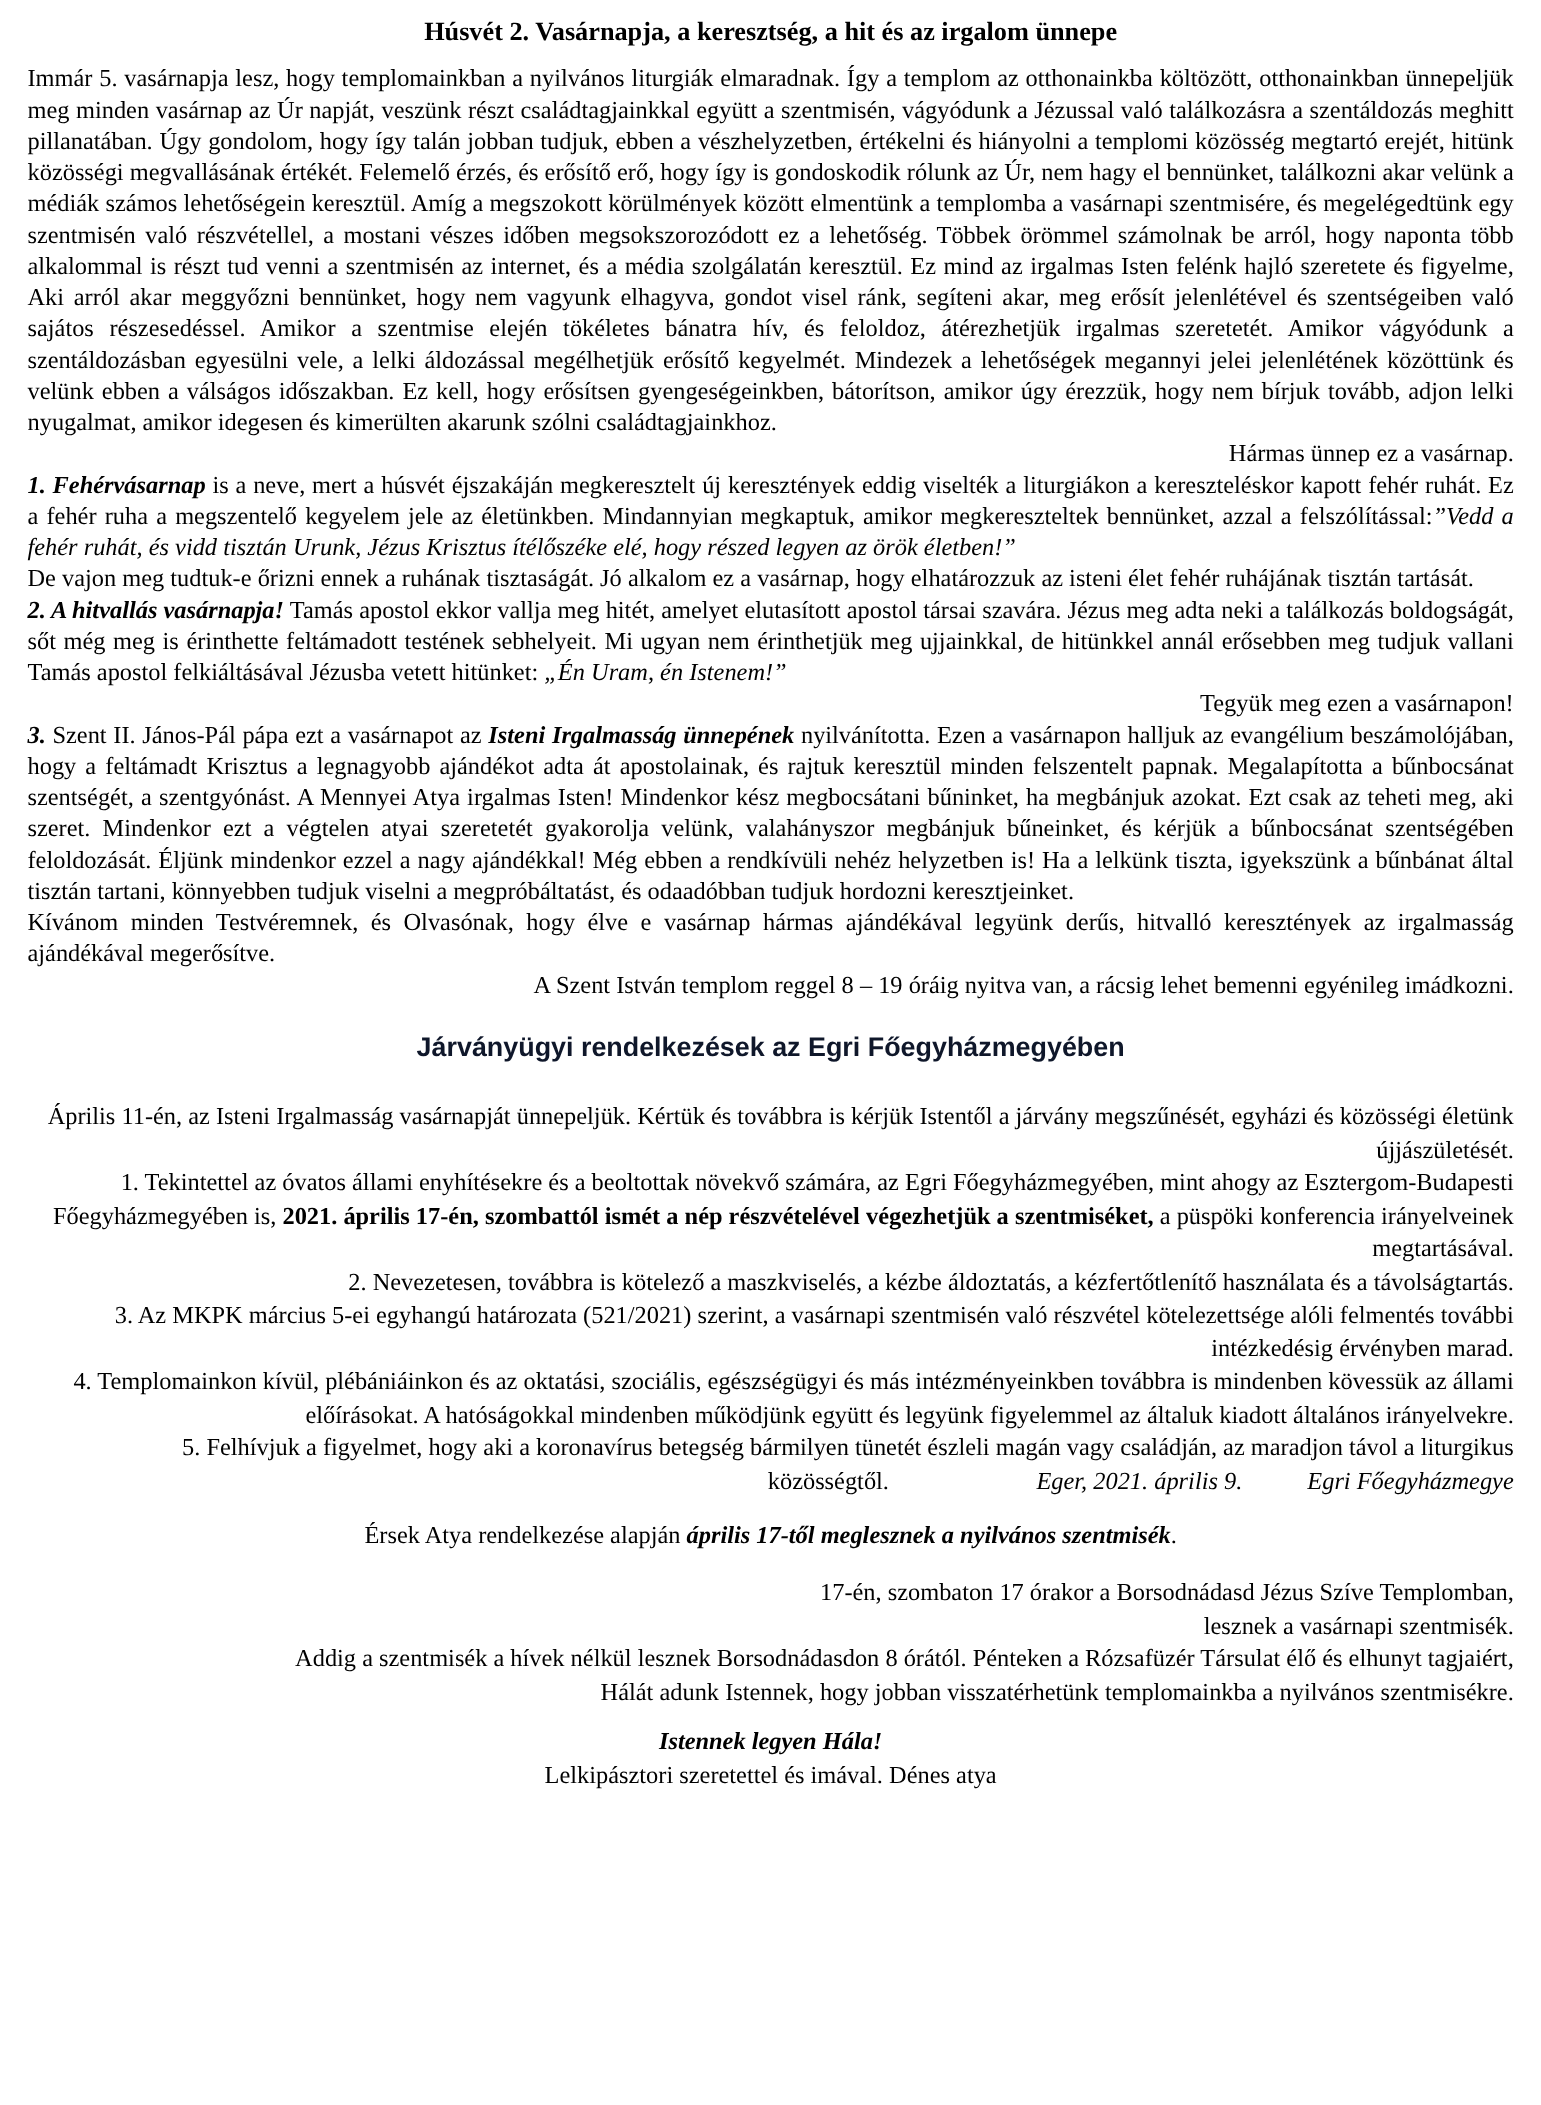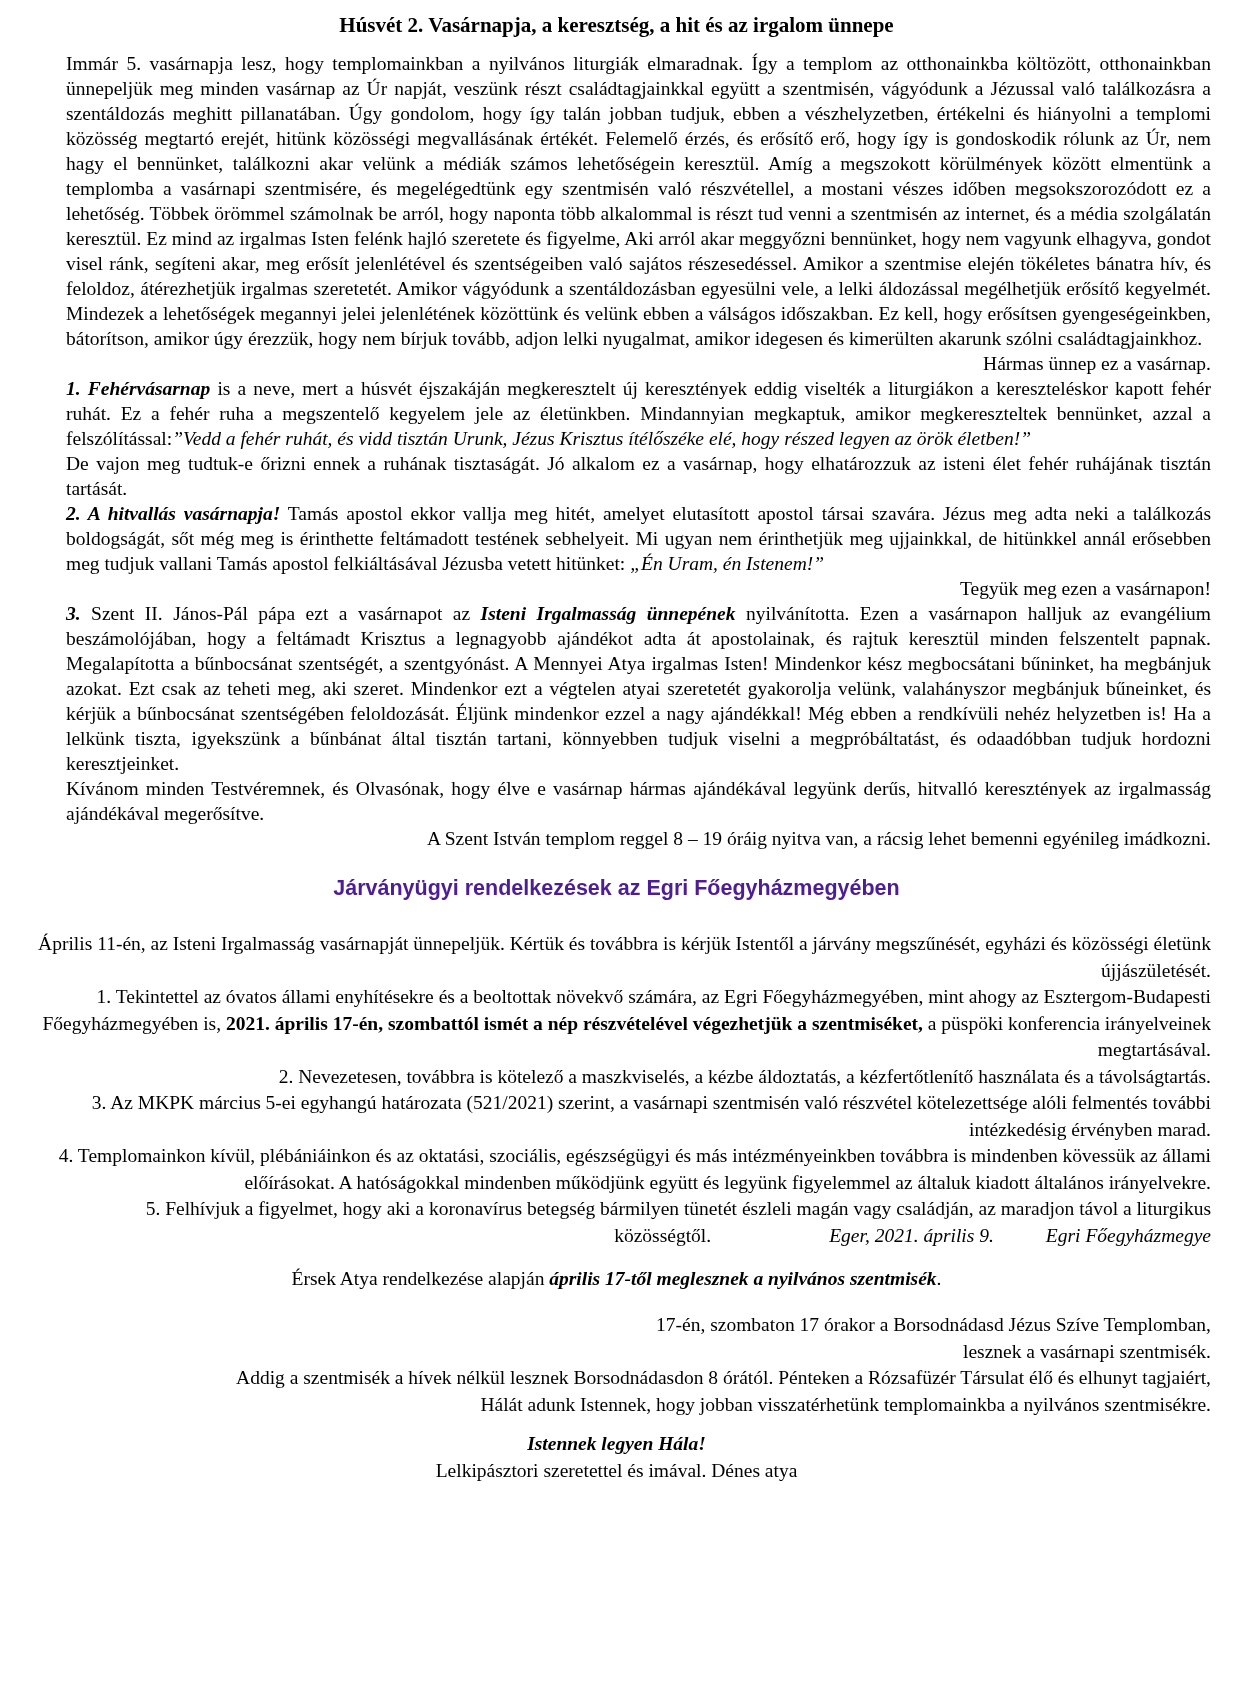--- a/index.html
+++ b/index.html
@@ -14,24 +14,24 @@
     overflow:hidden;
   }
   .title-serif{
     font-size:21px;font-weight:bold;text-align:center;
     margin:2px 0 13px 0;line-height:26px;
   }
   .para{margin:0;}
   .j{text-align:justify;}
   .l{text-align:right;}
   .c{text-align:center;}
-  .sec1 .para{line-height:25px;margin-left:44px;}
+  .sec1 .para{line-height:25px;}
   .title-sans{
     font-family:"Liberation Sans","DejaVu Sans",sans-serif;
-    font-size:21.5px;font-weight:bold;color:#4c1d95;
+    font-size:21.5px;font-weight:bold;color:#0f172a;
     text-align:center;margin:24px 0 30px 0;line-height:26px;
   }
   .sec2 .para{line-height:26.5px;}
   .s-b{font-weight:bold;}
   .s-i{font-style:italic;}
   .s-bi{font-weight:bold;font-style:italic;}
   .date-place{margin-left:118px;}
   .date-sig{margin-left:52px;font-style:italic;}
   .headline{margin-top:16px;line-height:27px;}
   .sched{margin-top:20px;}

